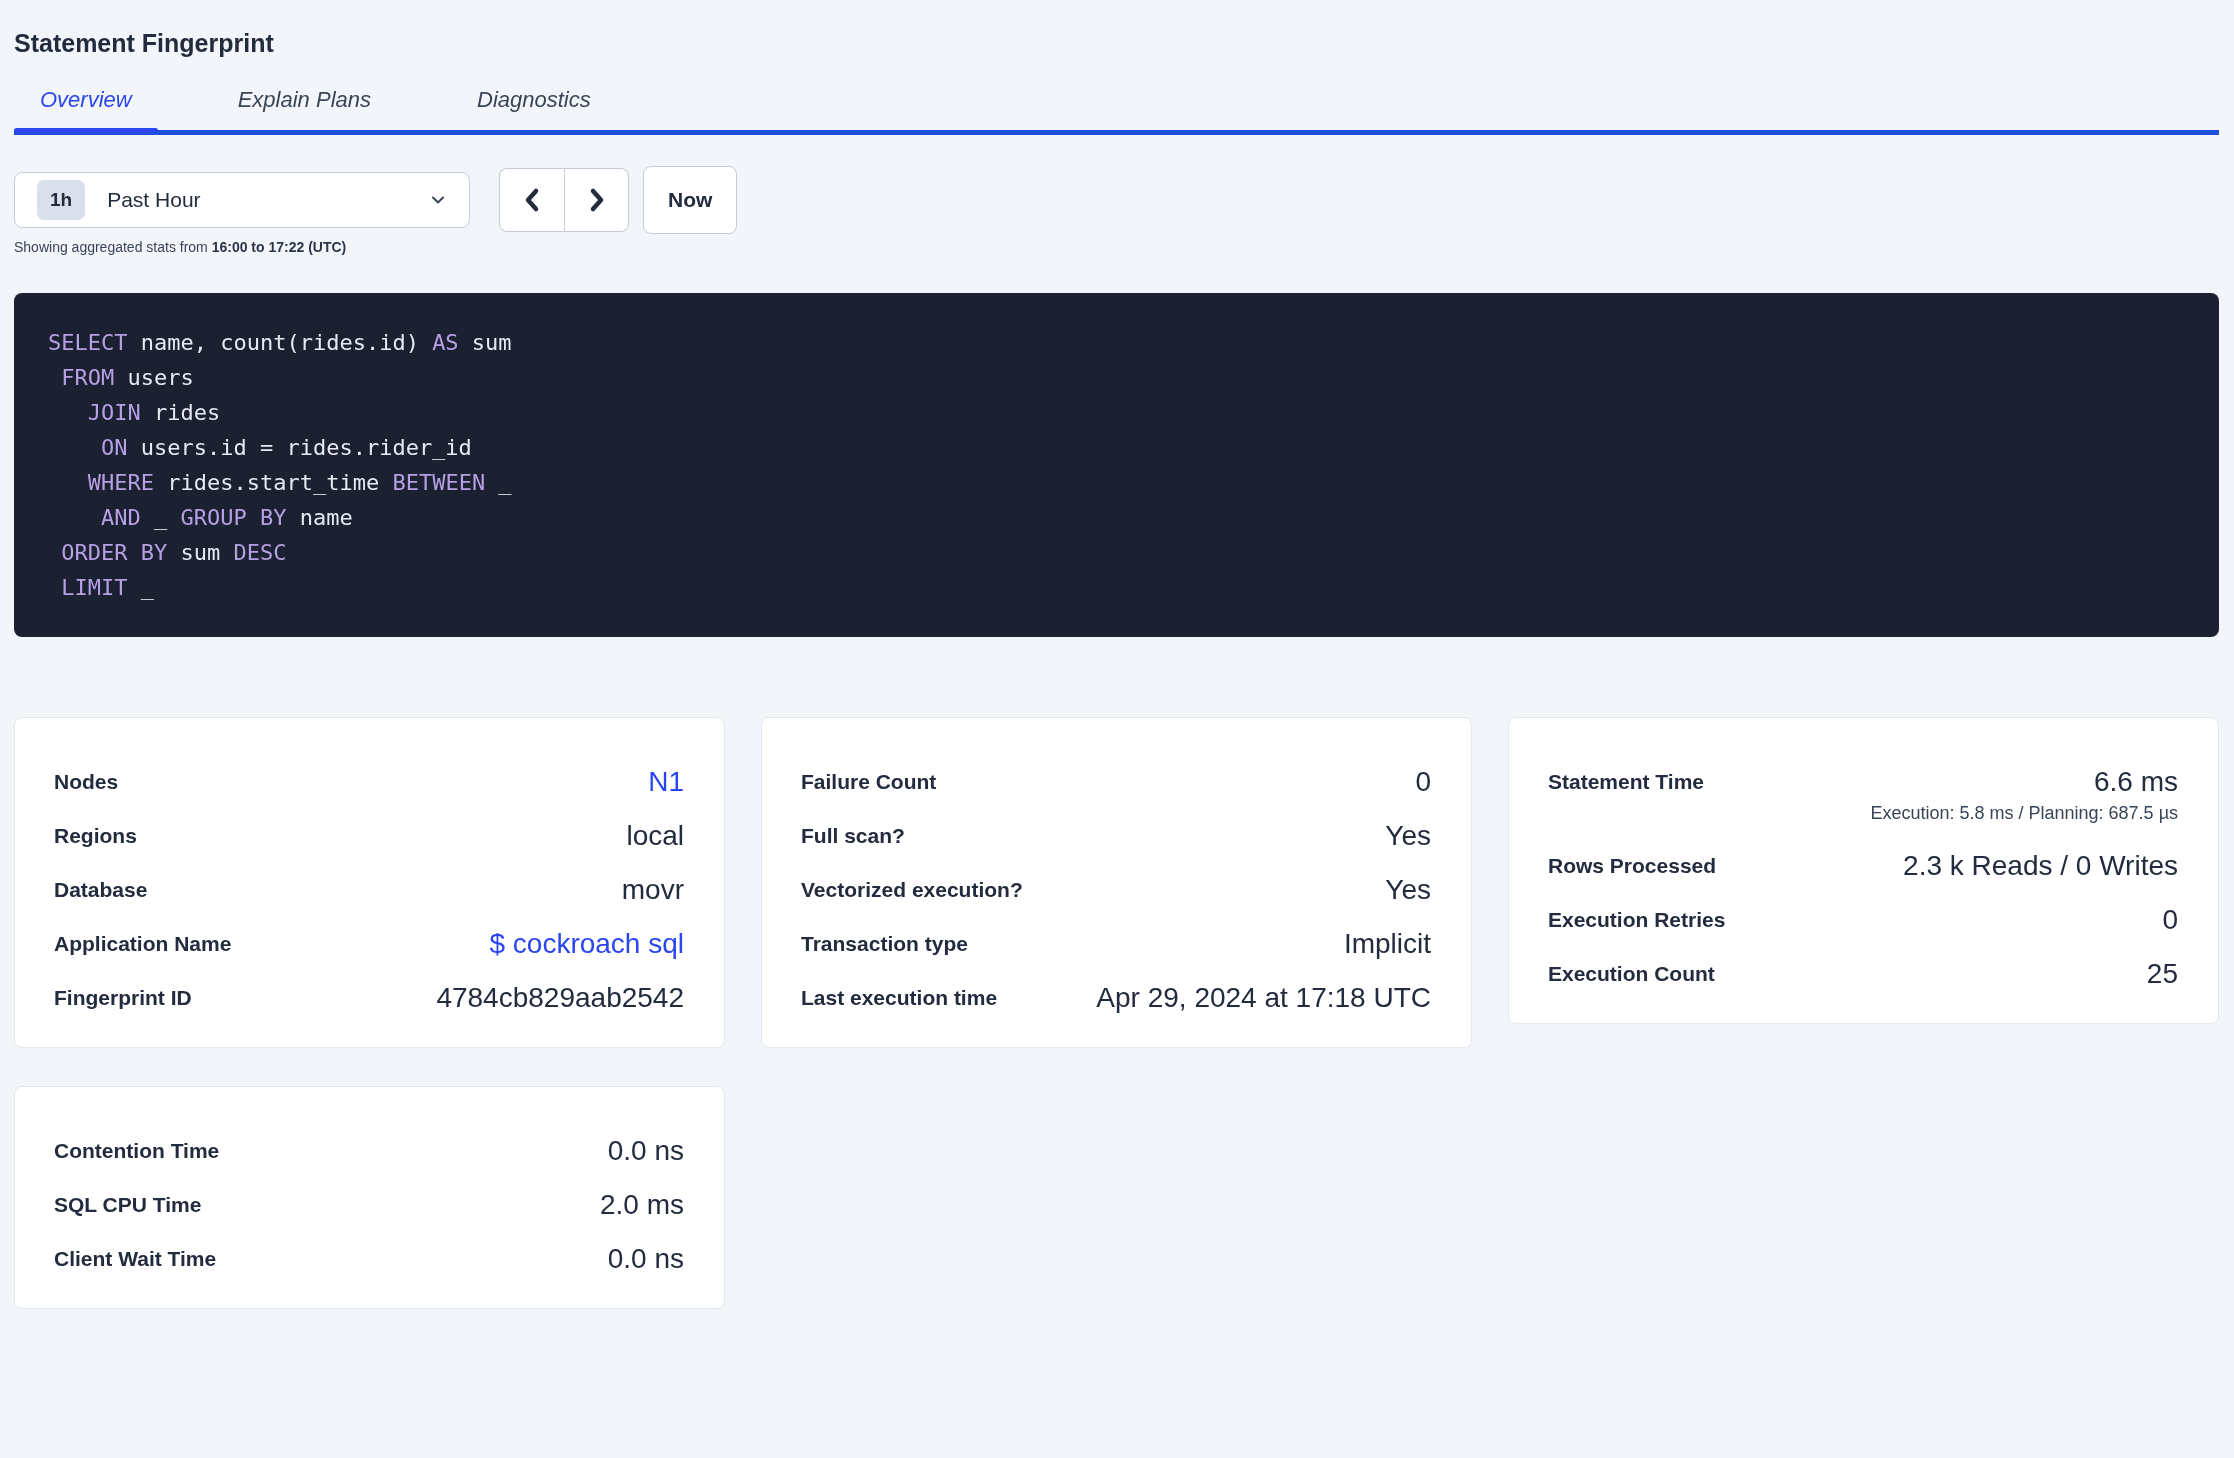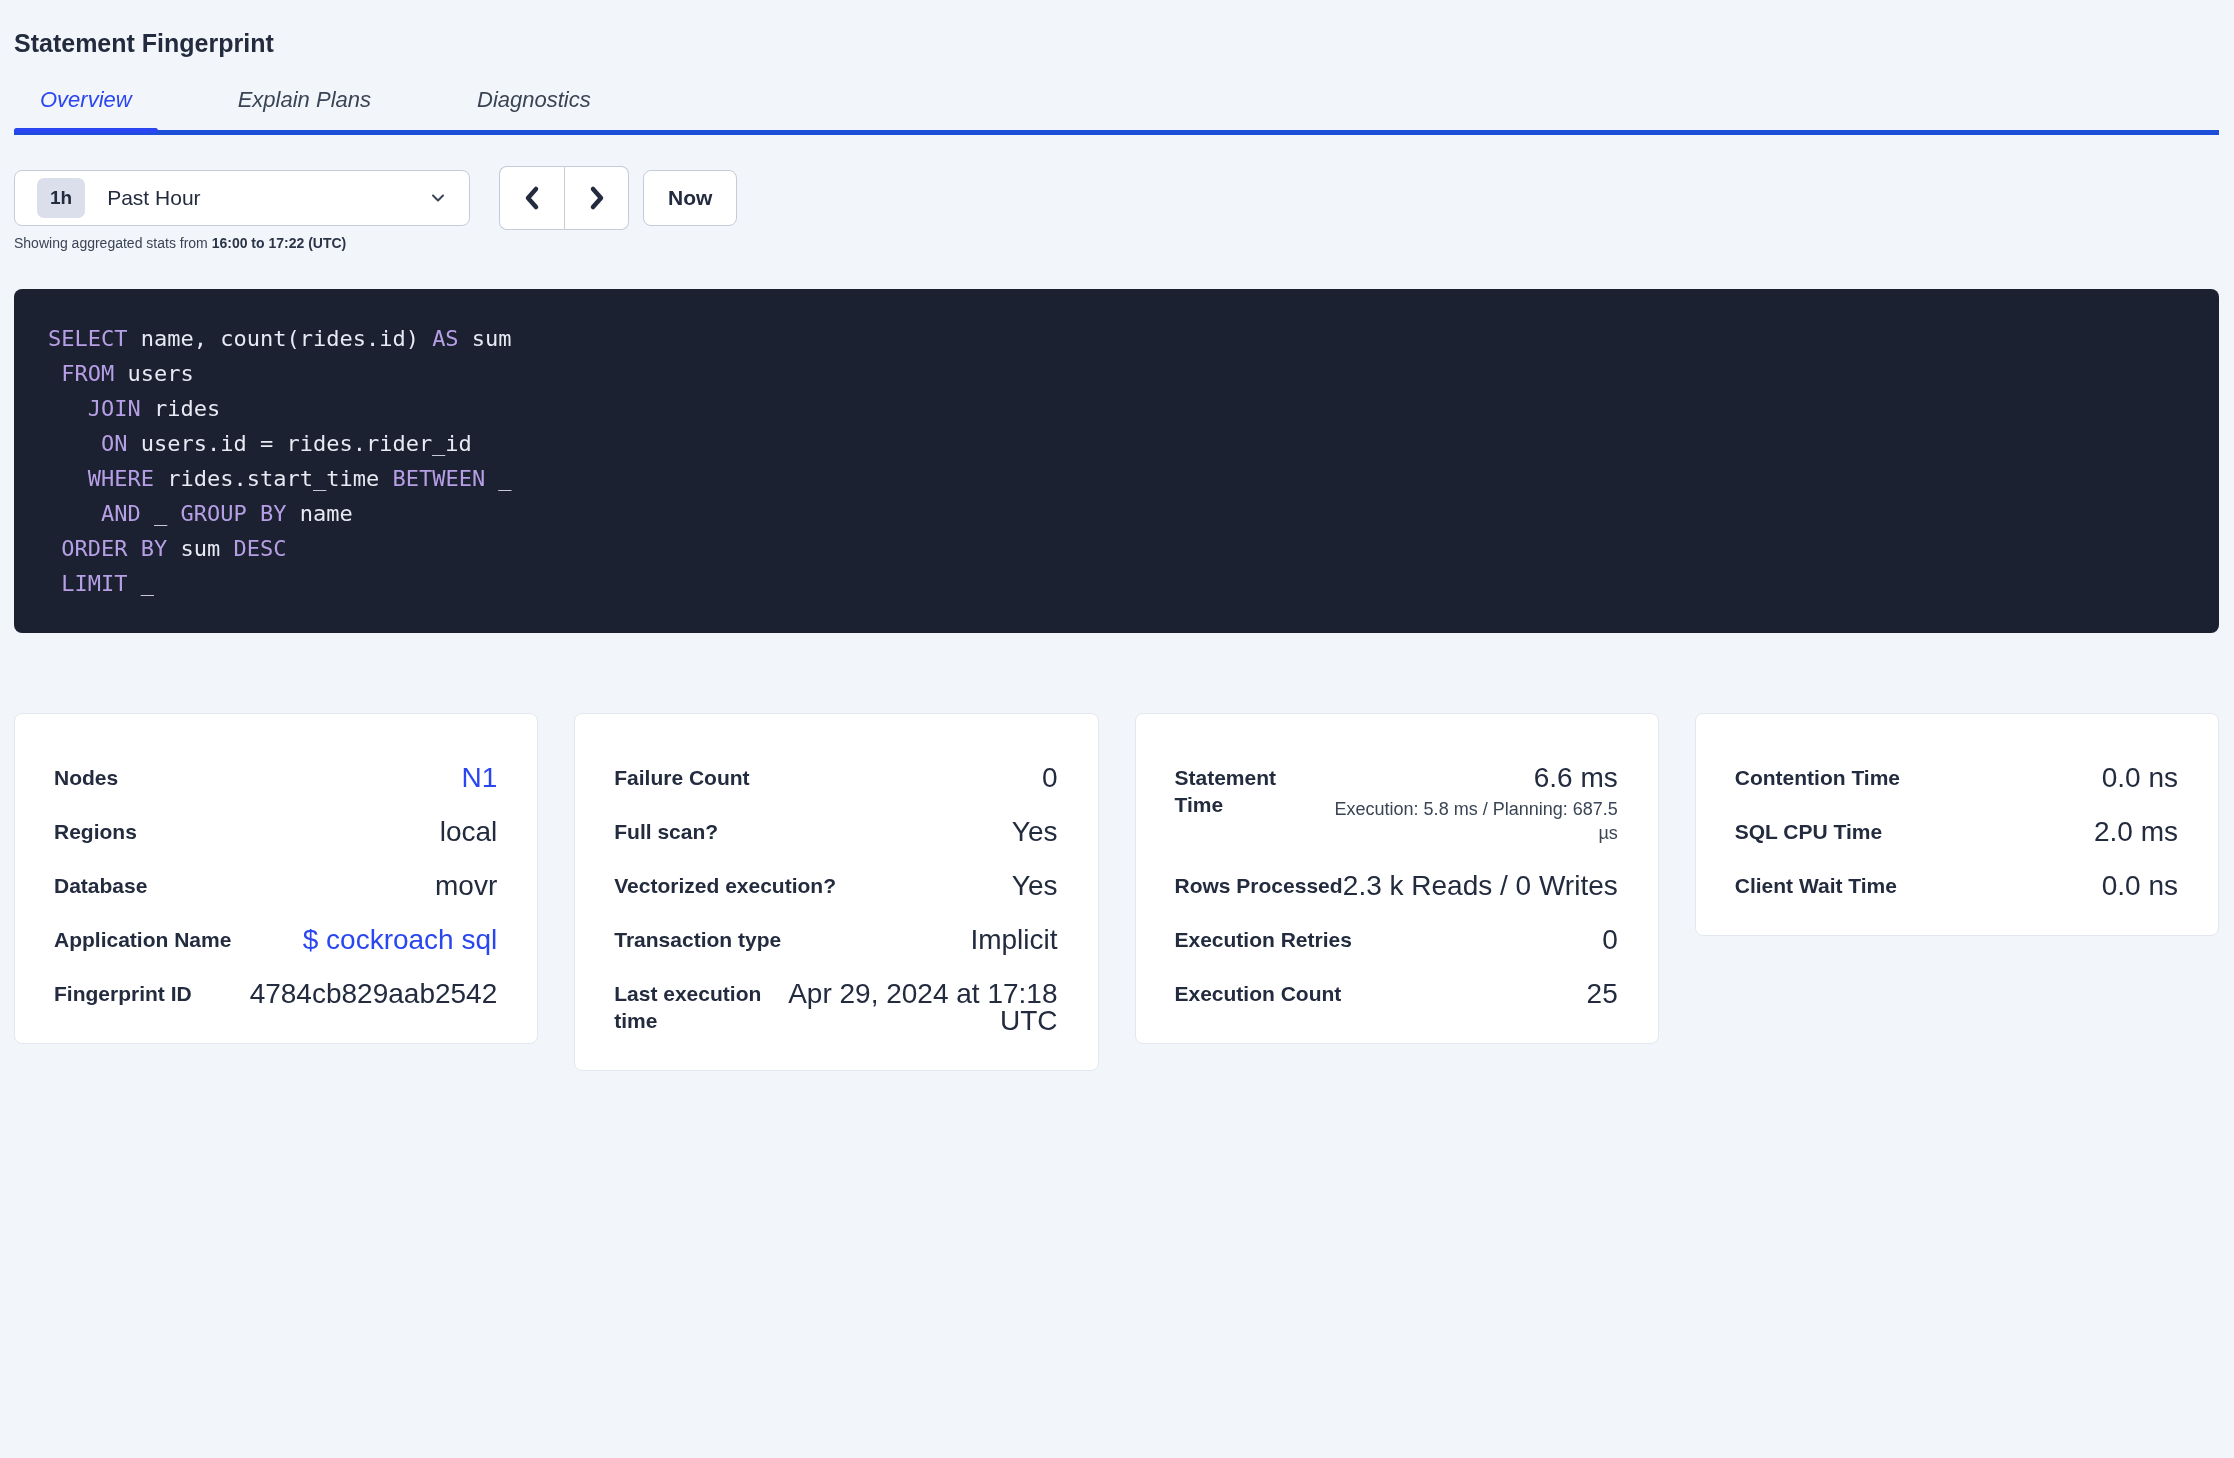--- a/index.html
+++ b/index.html
@@ -28,37 +28,37 @@
   .range-select { width:456px; height:56px; background:#fff; border:1px solid #c6cbd9;
          border-radius:8px; display:flex; align-items:center; padding:0 22px; cursor:pointer; }
   .range-badge { background:#dbdfec; color:#232b3e; font-weight:700; font-size:19px;
          padding:9px 13px; border-radius:7px; margin-right:22px; }
   .range-label { flex:1; font-size:21px; color:#232b3e; }
   .pager { display:flex; margin-left:29px; }
   .pager-btn { width:65px; height:64px; background:#fff; border:1px solid #c6cbd9;
          display:flex; align-items:center; justify-content:center; cursor:pointer; padding:0; }
   .pager-btn.prev { border-radius:8px 0 0 8px; border-right:none; }
   .pager-btn.next { border-radius:0 8px 8px 0; border-left:1px solid #c8cdda; }
-  .now-btn { margin-left:14px; height:56px; min-width:94px; padding:0 24px; background:#fff;
+  .now-btn { margin-left:14px; height:68px; min-width:94px; padding:0 24px; background:#fff;
          border:1px solid #c6cbd9; border-radius:8px; font-size:21px; font-weight:600;
          color:#232b3e; cursor:pointer; font-family:"Liberation Sans",sans-serif; }
 
   
   .caption { font-size:14px; line-height:26px; color:#3a4457; }
   .caption b { color:#2b3448; }
 
   
   .sql-box { margin-top:33px; background:#1b2130; border-radius:8px; padding:32px 34px;
          font-family:"DejaVu Sans Mono", monospace; font-size:22px; line-height:35px;
          color:#e7e9f3; }
   .sql-line { white-space:pre; }
   .sql-line .kw { color:#b79fe6; }
 
   
-  .cards-grid { margin-top:80px; display:grid; grid-template-columns:1fr 1fr 1fr 1fr;
+  .cards-grid { margin-top:80px; display:grid; grid-template-columns:1fr 1fr 1fr;
          column-gap:36px; row-gap:38px; align-items:start; }
   .card { background:#fff; border:1px solid #e3e7ee; border-radius:8px; padding:50px 40px 36px 39px; }
   .crow { display:flex; justify-content:space-between; align-items:flex-start; margin-bottom:27px; }
   .crow:last-child { margin-bottom:0; }
   .clabel { font-size:21px; font-weight:700; line-height:27px; color:#232b3e; }
   .cval { text-align:right; }
   .cval .value { font-size:28px; line-height:27px; color:#232b3e; }
   .cval .value.link { color:#2a46f0; cursor:pointer; }
   .cval .subvalue { font-size:18px; line-height:24px; color:#394455; margin-top:6px; }
 

